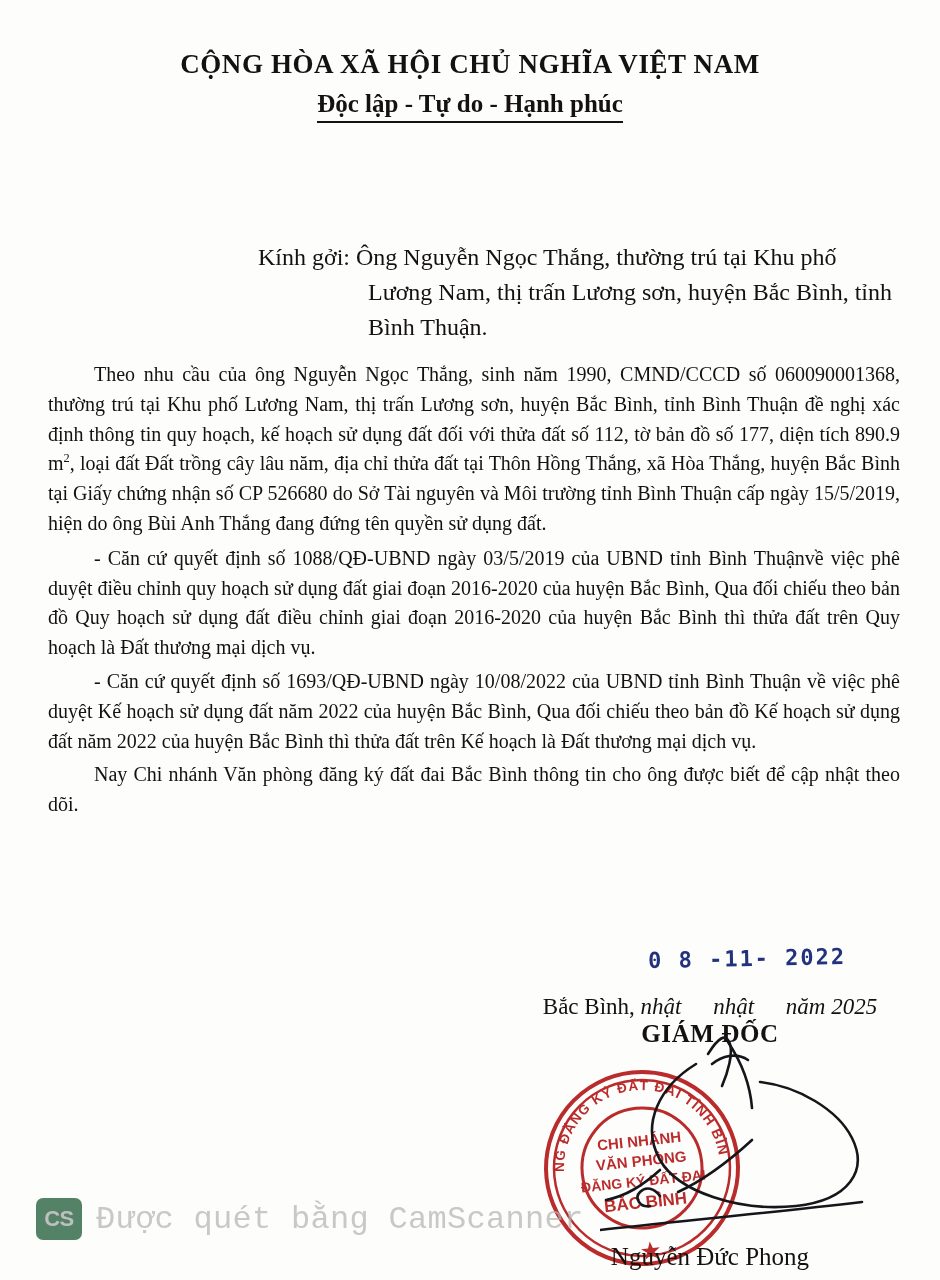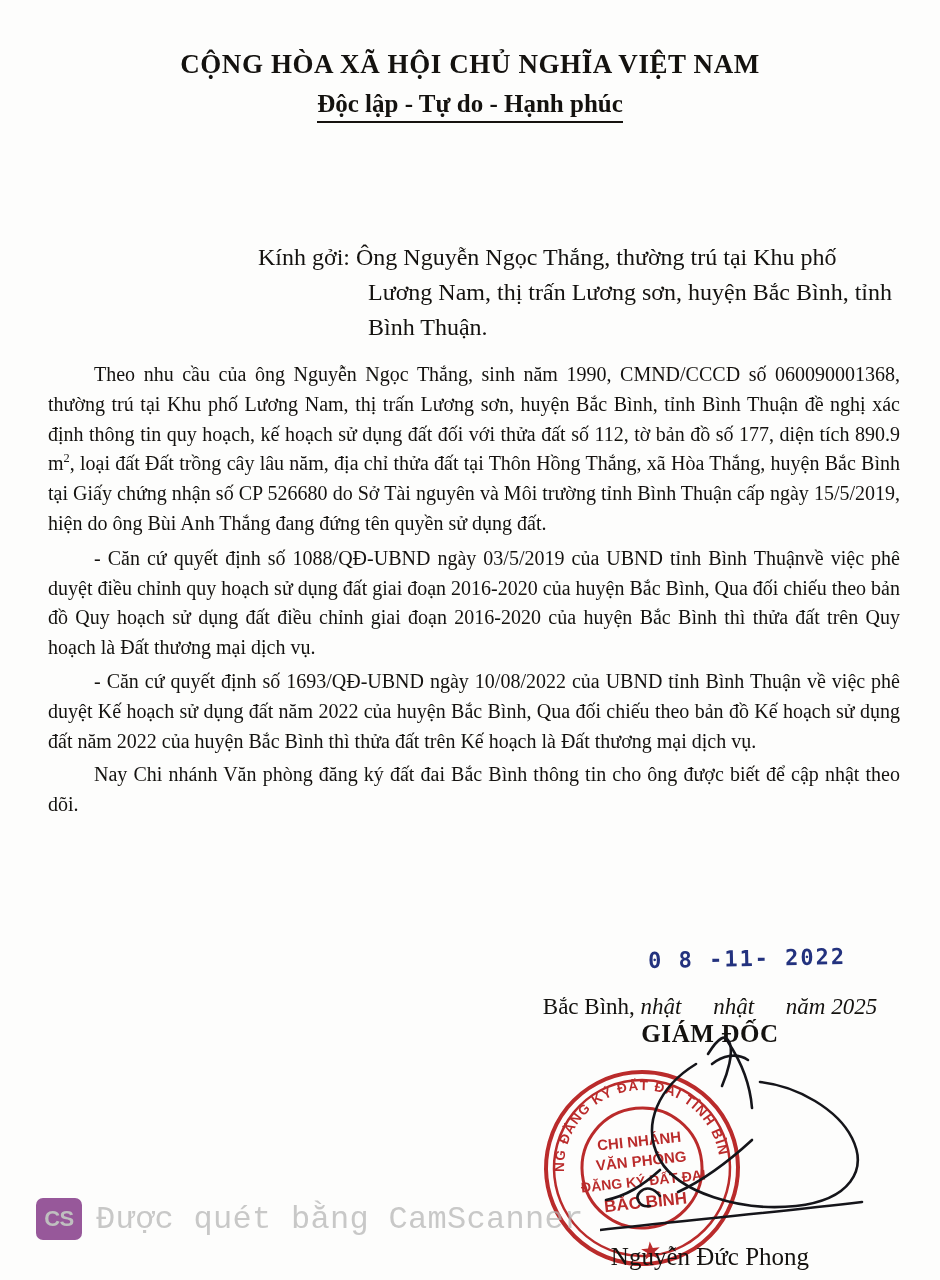--- a/index.html
+++ b/index.html
@@ -182,21 +182,21 @@
     left: 36px;
     display: flex;
     align-items: center;
     gap: 14px;
     opacity: 0.72;
   }
   .cs-logo {
     width: 46px;
     height: 42px;
     border-radius: 7px;
-    background: #701a75;
+    background: #14532d;
     color: #a8a8a8;
     font-family: "Liberation Sans", sans-serif;
     font-size: 22px;
     font-weight: bold;
     display: flex;
     align-items: center;
     justify-content: center;
     letter-spacing: -0.5px;
   }
   .wm-text {

